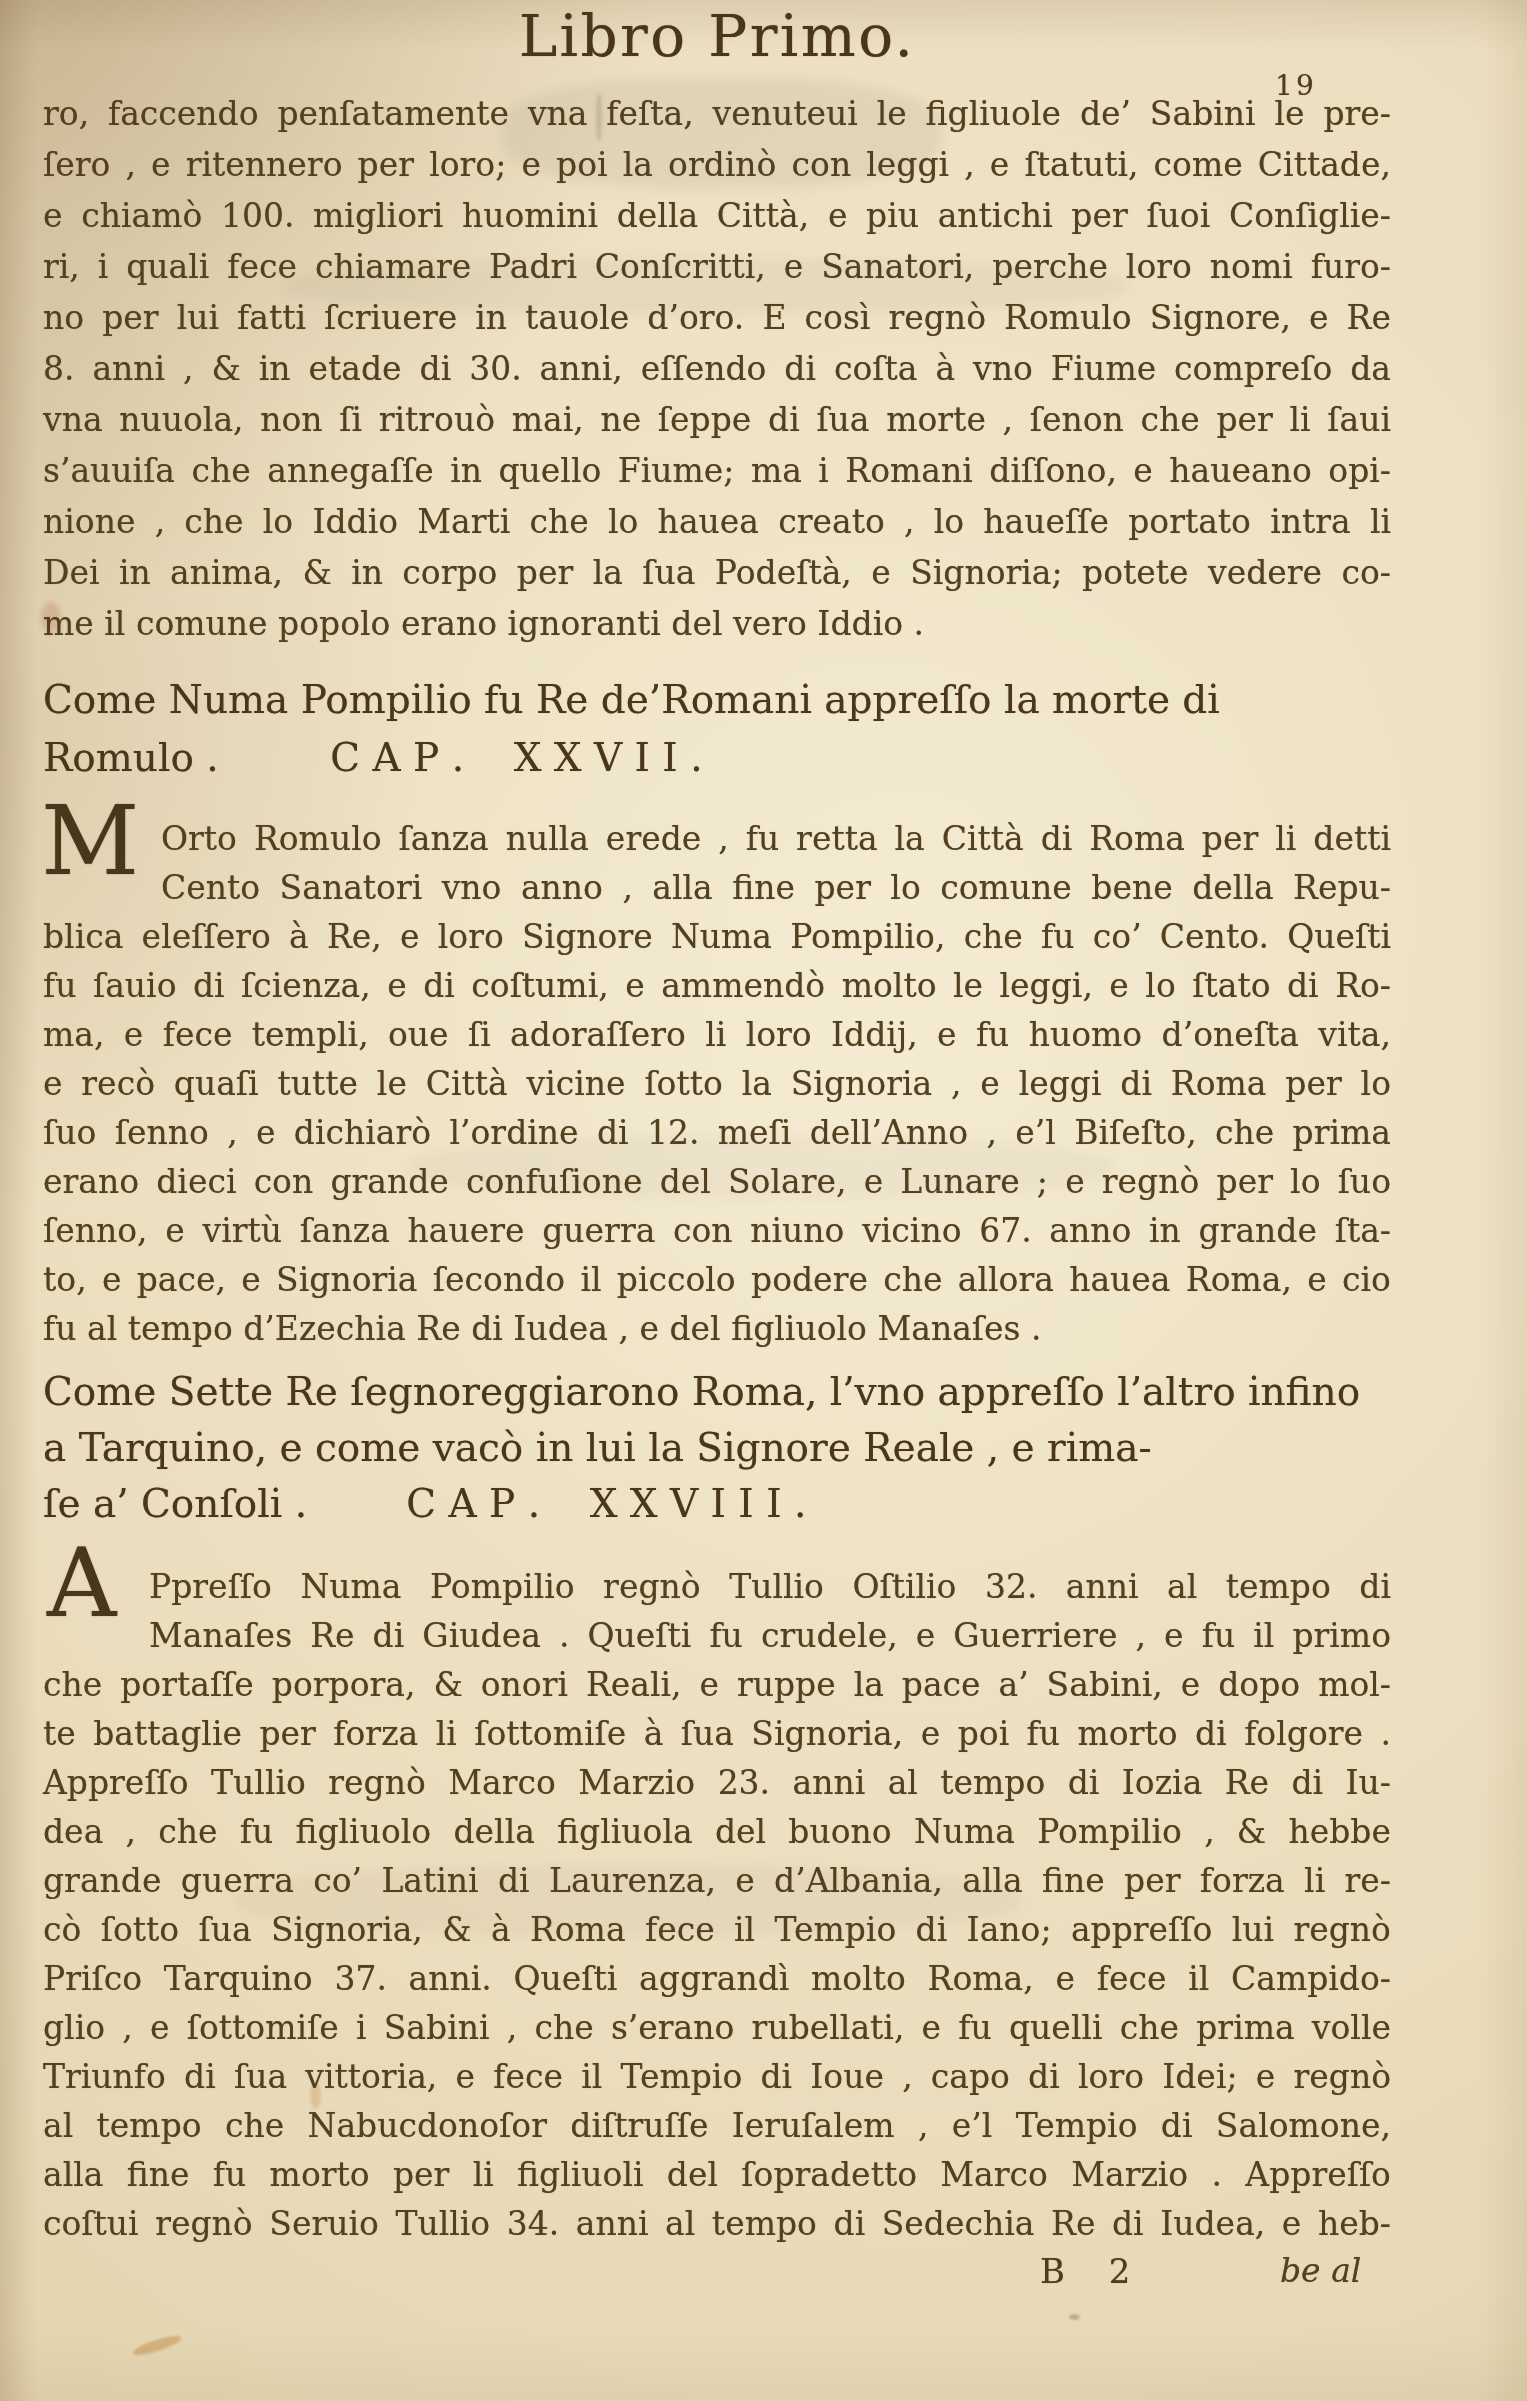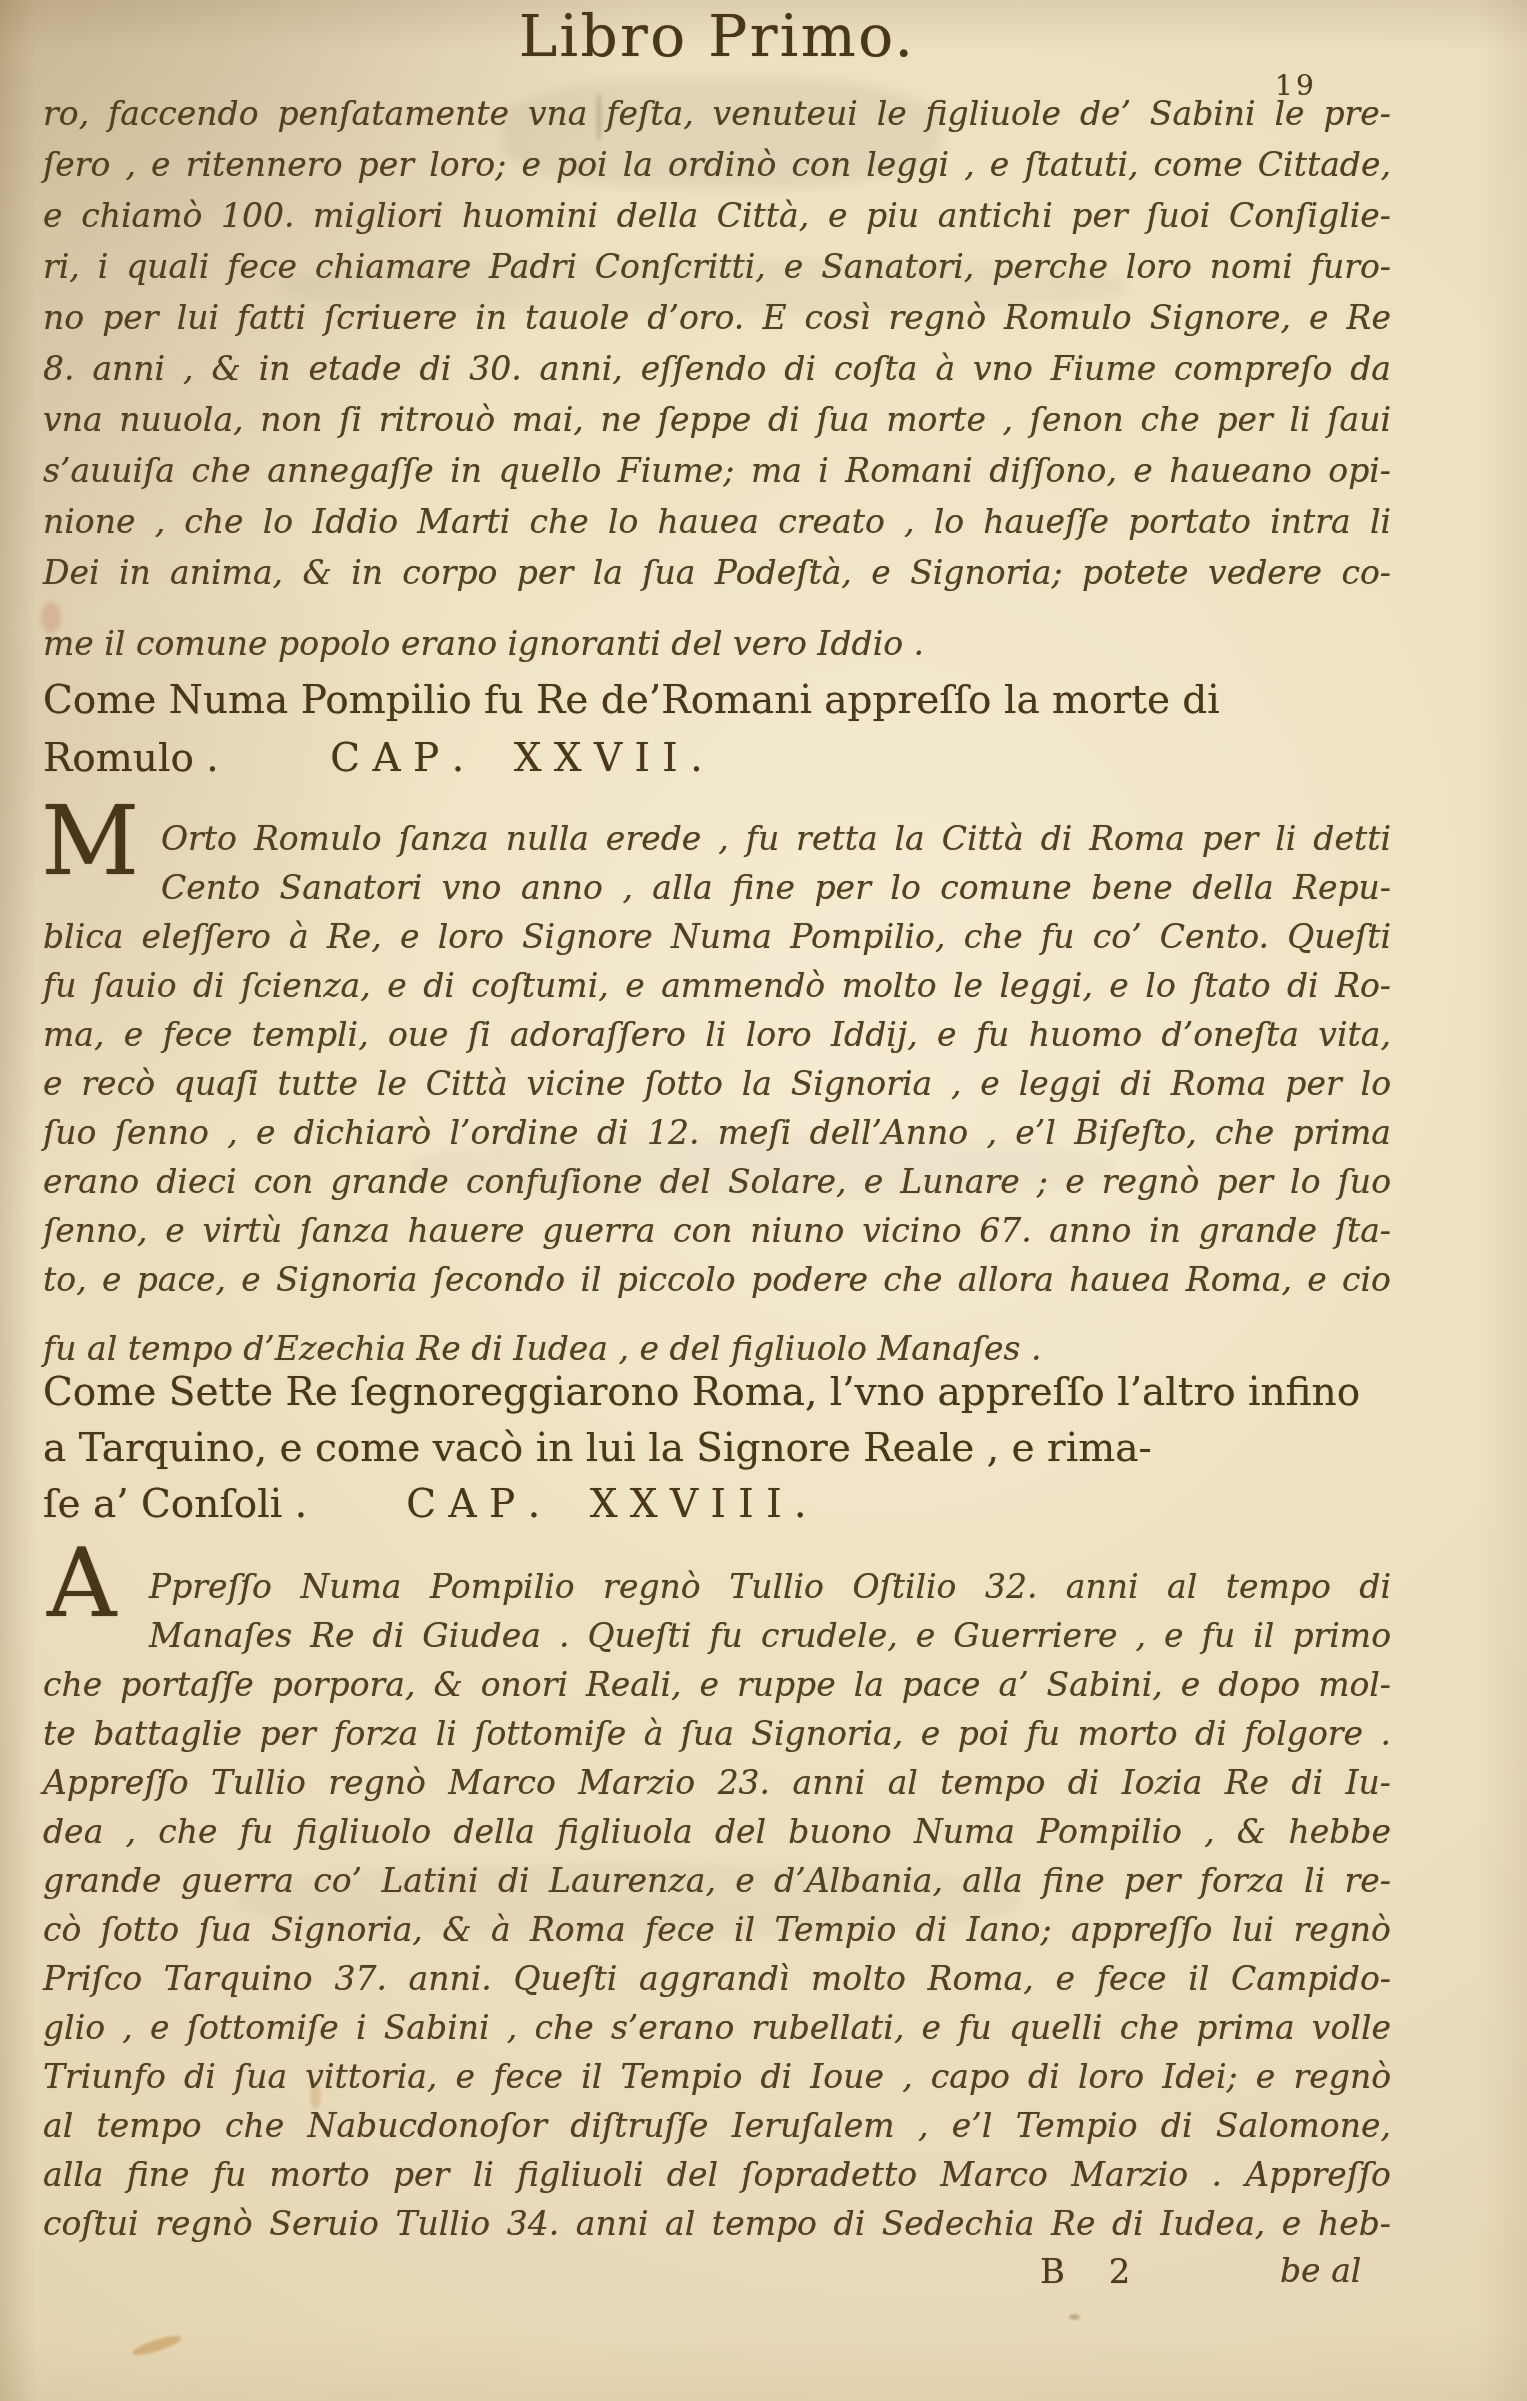--- a/index.html
+++ b/index.html
@@ -56,28 +56,28 @@
   .ink{color:#4f3b1e;text-shadow:0 0 0.8px rgba(82,62,32,.55);}
 
   .running-head{position:absolute;left:43px;top:1.6px;width:1348px;z-index:2;
     text-align:center;}
   .head-title{font-size:58px;letter-spacing:2.4px;color:#4a371b;
     text-shadow:0 0 0.9px rgba(74,55,27,.6);}
   .page-num{position:absolute;left:1232px;top:22px;font-size:28px;color:#4f3b1e;
     letter-spacing:3.1px;text-shadow:0 0 0.8px rgba(82,62,32,.55);margin-top:45px;}
 
   .para{position:absolute;left:43px;width:1348px;z-index:2;
-    font-style:italic;font-size:33px;color:#52401f;
+    font-size:33px;color:#52401f;
     text-shadow:0 0 0.8px rgba(82,63,34,.5);}
   .para-1{top:88px;line-height:51px;}
   .para-2{top:814px;line-height:49px;}
   .para-3{top:1562px;line-height:49px;}
 
   .body-line{text-align:justify;text-align-last:justify;text-justify:inter-word;}
-  .body-line.loose{text-align-last:left;margin-top:20px;}
+  .body-line.loose{text-align-last:left;}
   .body-line.indent-m{padding-left:118px;}
   .body-line.indent-a{padding-left:106px;}
 
   .heading{position:absolute;left:43px;width:1348px;z-index:2;
     font-size:39px;color:#4a371b;text-shadow:0 0 0.8px rgba(74,55,27,.55);}
   .heading-27{top:671px;line-height:58px;}
   .heading-28{top:1364px;line-height:56px;}
   .heading-line{text-align:left;white-space:pre;}
 
   .dropcap{position:absolute;z-index:2;font-size:96px;line-height:1;

